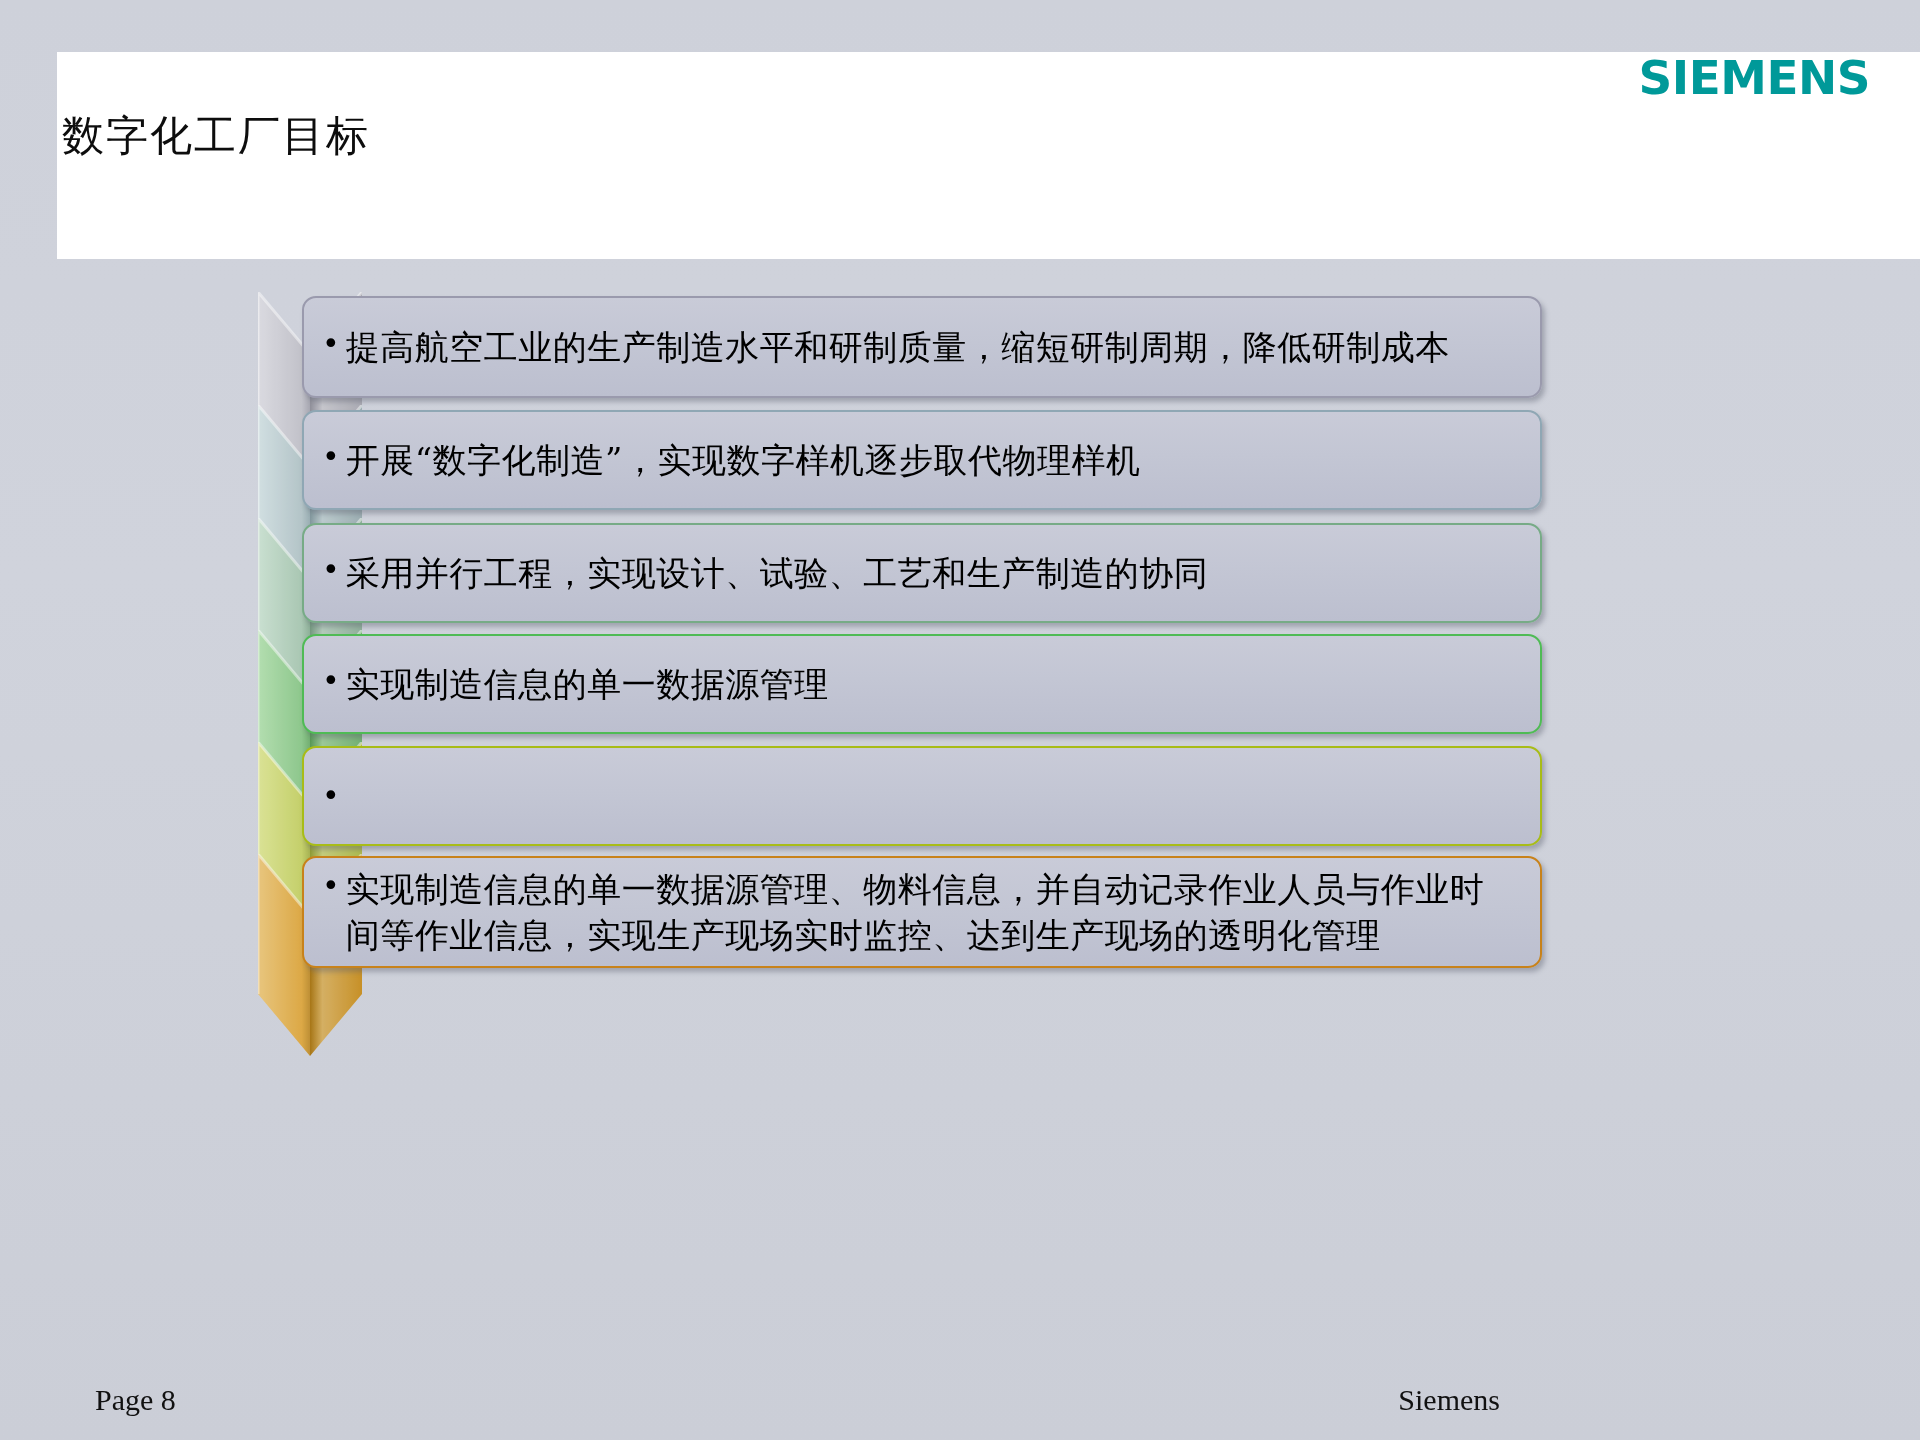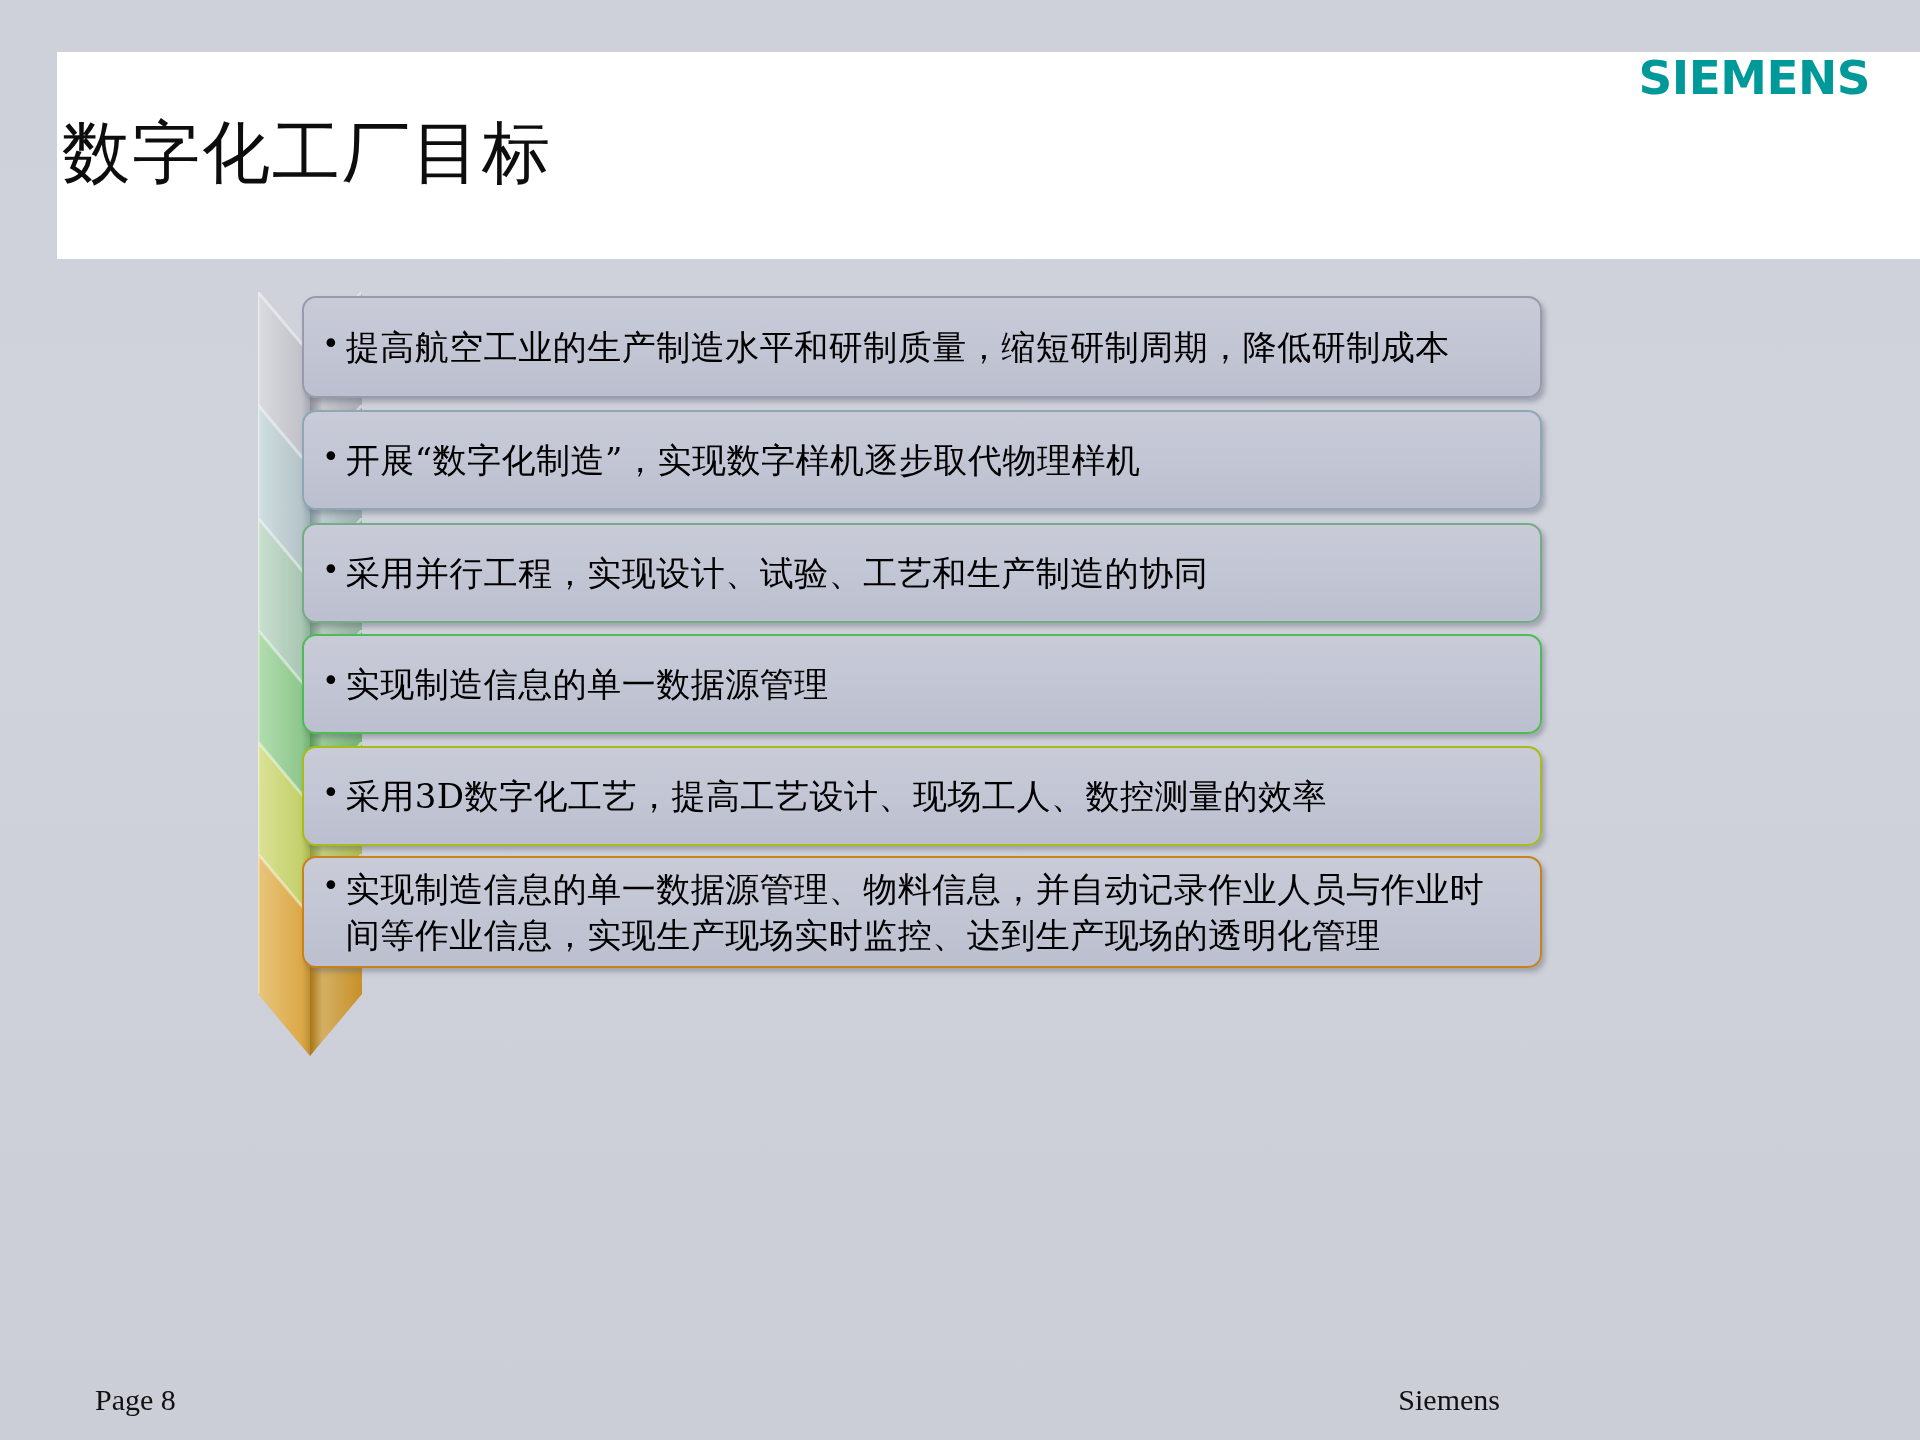--- a/index.html
+++ b/index.html
@@ -37,21 +37,21 @@
     width: 1863px;
     height: 207px;
     background: #ffffff;
   }
 
   #page-title {
     position: absolute;
     left: 62px;
     top: 108px;
     font-family: "DejaVu Serif", "Liberation Serif", serif;
-    font-size: 68px;
+    font-size: 42px;
     font-weight: 400;
     letter-spacing: 2px;
     color: #0d0d0d;
     white-space: nowrap;
   }
 
   
   #siemens-logo {
     position: absolute;
     right: 50px;
@@ -270,21 +270,20 @@
             </defs>
             <polygon points="0,0 52,62 104,0 104,138 52,200 0,138" fill="url(#cg4)"></polygon>
             <polygon points="0,0 52,62 52,200 0,138" fill="#ffffff" opacity="0.13"></polygon>
             <polygon points="52,62 104,0 104,138 52,200" fill="#000000" opacity="0.07"></polygon>
             <polyline points="0,138 0,0 52,62 104,0" fill="none" stroke="#ffffff" stroke-opacity="0.45" stroke-width="3"></polyline>
           </svg>
         </div>
         <div class="callout" style="left: 44px; top: 4px; width: 1240px; height: 100px; border: 2px solid rgb(168, 188, 23);">
           <div class="callout-inner">
             <span class="bullet-dot">•</span>
-            <span class="bullet-text">采用3D数字化工艺，提高工艺设计、现场工人、数控测量的效率</span>
           </div>
         </div>
       </div>
       <div class="row" style="top: 854px;">
         <div class="chevron" style="height: 202px;">
           <svg class="chev-svg" width="104" height="202" viewBox="0 0 104 202">
             <defs>
               <linearGradient id="cg5" x1="0" y1="0" x2="1" y2="0">
                 <stop offset="0" stop-color="#e5bd6b"></stop>
                 <stop offset="0.42" stop-color="#d79c2b"></stop>

